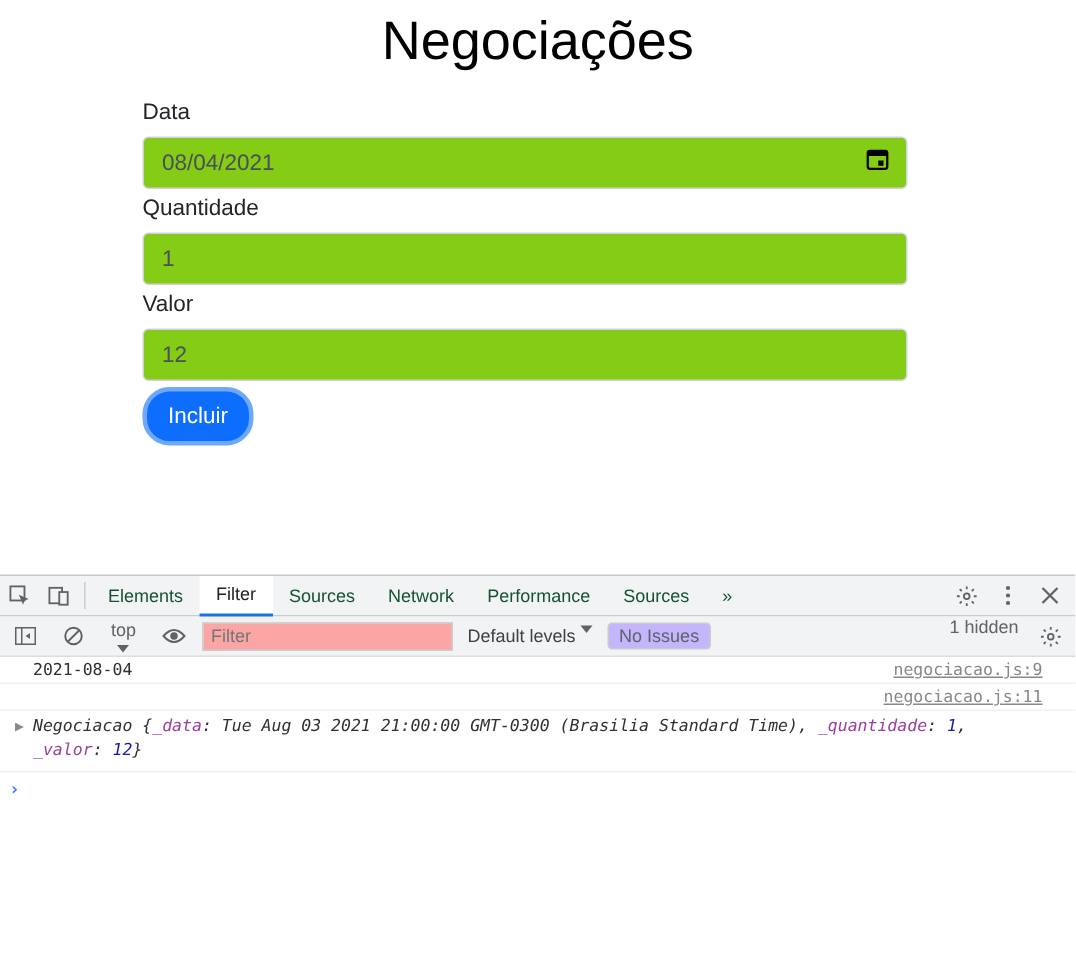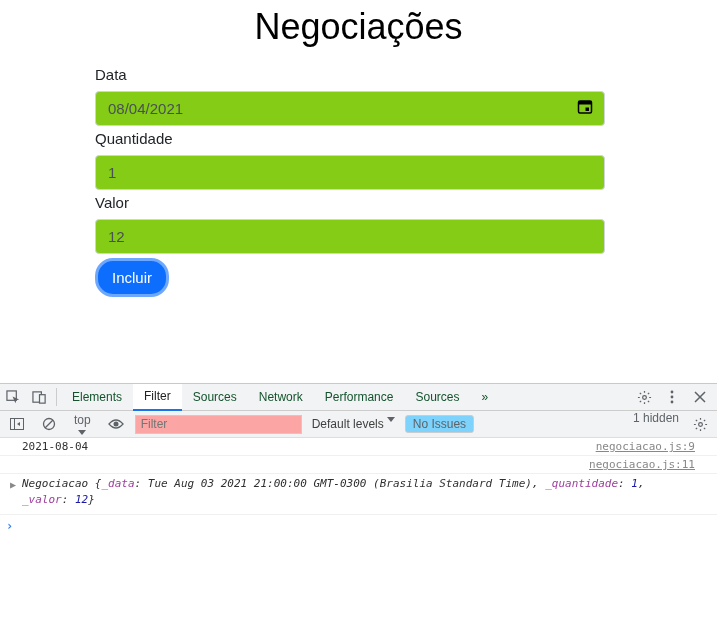--- a/index.html
+++ b/index.html
@@ -143,21 +143,21 @@
       display: flex;
       align-items: flex-start;
       gap: 3px;
       padding: 0 4px;
     }
     .dt-issues {
       border: 1px solid #ccc;
       border-radius: 3px;
       padding: 1px 7px;
       font-size: 12px;
-      background: #7dd3fc;
+      background: #c4b5fd;
       color: #5f6368;
       text-align: center;
     }
     .dt-toolbar-right {
       margin-left: auto;
       display: flex;
       align-items: flex-start;
       gap: 8px;
       color: #5f6368;
     }

